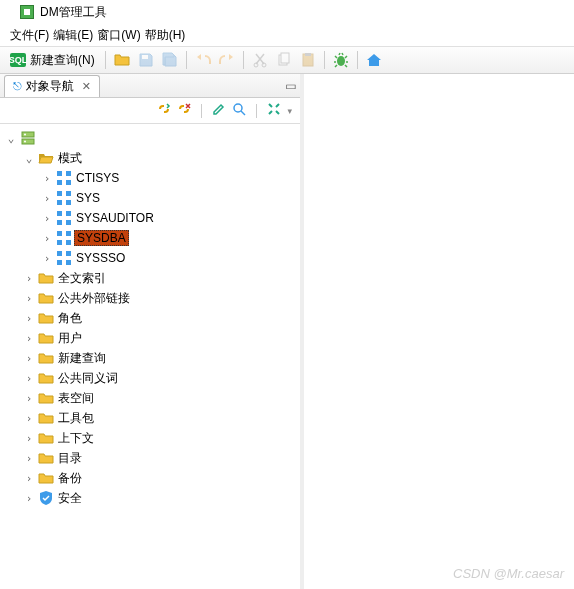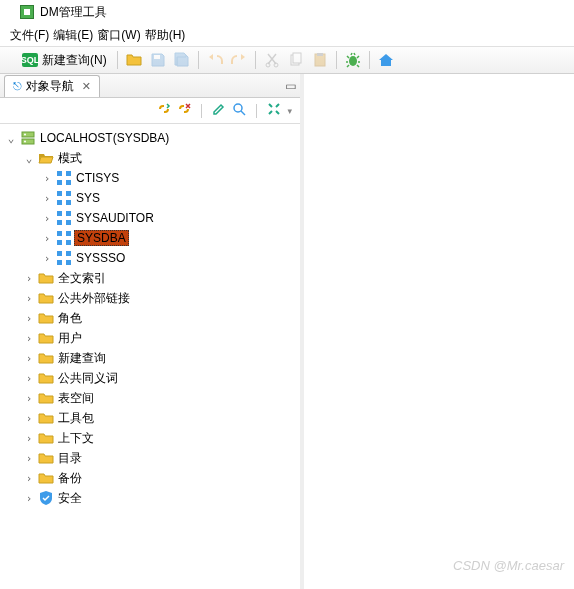--- a/index.html
+++ b/index.html
@@ -2,21 +2,21 @@
 <html><head>
 <meta charset="utf-8">
 <style>
 * { box-sizing: border-box; margin: 0; padding: 0; font-family: "Microsoft YaHei", sans-serif; font-size: 12px; }
 body { background: #fff; width: 574px; height: 589px; overflow: hidden; position: relative; }
 .title-bar { display: flex; align-items: center; padding: 4px 20px; height: 24px; }
 .title-bar .app-icon { width: 14px; height: 14px; background: #4caf50; border: 1px solid #2e7d32; margin-right: 6px; display: flex; align-items: center; justify-content: center; }
 .title-bar .app-icon::after { content: ""; width: 6px; height: 6px; background: #fff; }
 .menu-bar { display: flex; gap: 4px; padding: 2px 10px; height: 22px; align-items: center; }
 .menu-bar span { cursor: default; }
-.toolbar { display: flex; align-items: center; gap: 4px; padding: 3px 18px; background: linear-gradient(#fdfdfd,#f0f0f0); border-top: 1px solid #e0e0e0; border-bottom: 1px solid #d0d0d0; height: 28px; }
+.toolbar { display: flex; align-items: center; gap: 4px; padding: 3px 6px; background: linear-gradient(#fdfdfd,#f0f0f0); border-top: 1px solid #e0e0e0; border-bottom: 1px solid #d0d0d0; height: 28px; }
 .toolbar .sep { width: 1px; height: 18px; background: #ccc; margin: 0 2px; }
 .tb-btn { display: flex; align-items: center; justify-content: center; width: 20px; height: 20px; }
 .tb-btn svg { width: 16px; height: 16px; }
 .new-query { display: flex; align-items: center; gap: 4px; padding: 0 4px; }
 .sql-icon { width: 16px; height: 14px; background: #1fa34a; color: #fff; font-size: 9px; font-weight: bold; display: flex; align-items: center; justify-content: center; border-radius: 2px; }
 .content { display: flex; height: calc(589px - 24px - 22px - 28px); }
 .sidebar { width: 304px; border-right: 4px solid #eee; display: flex; flex-direction: column; }
 .panel-tab-bar { background: linear-gradient(#fafafa,#eee); border-bottom: 1px solid #ccc; height: 24px; display: flex; align-items: center; padding-left: 4px; }
 .panel-tab { background: #fff; border: 1px solid #bbb; border-bottom: none; padding: 2px 8px; display: flex; align-items: center; gap: 4px; font-size: 12px; border-radius: 3px 3px 0 0; }
 .panel-tab .nav-icon { color: #0d7fd6; font-size: 11px; }
@@ -34,21 +34,21 @@
 .node .tw { width: 14px; text-align: center; color: #666; font-size: 11px; cursor: default; user-select: none; font-family: monospace; }
 .node .ic { width: 16px; height: 16px; display: flex; align-items: center; justify-content: center; }
 .node .lbl { padding: 0 2px; }
 .node .lbl.sel { border: 1px dotted #333; background: #c2410c; }
 .indent-1 { padding-left: 2px; }
 .indent-2 { padding-left: 20px; }
 .indent-3 { padding-left: 38px; }
 .folder-closed { fill: #f4c23c; stroke: #caa020; }
 .folder-open { fill: #f4c23c; stroke: #caa020; }
 .main { flex: 1; background: #fff; }
-.watermark { position: absolute; bottom: 16px; right: 10px; color: #cfcfcf; font-size: 13px; font-style: italic; }
+.watermark { position: absolute; bottom: 8px; right: 10px; color: #cfcfcf; font-size: 13px; font-style: italic; }
 .disabled svg { opacity: 0.35; }
 </style>
 </head>
 <body>
 
 <div class="title-bar">
   <span class="app-icon"></span>
   <span>DM管理工具</span>
 </div>
 
@@ -176,21 +176,20 @@
             <div class="node indent-1">
     <span class="tw">⌄</span>
     <span class="ic">
                 <svg viewBox="0 0 16 16" width="16" height="16">
                   <rect x="2" y="2" width="12" height="5" fill="#9ccc65" stroke="#689f38"></rect>
                   <rect x="2" y="9" width="12" height="5" fill="#9ccc65" stroke="#689f38"></rect>
                   <circle cx="5" cy="4.5" r="1" fill="#fff"></circle>
                   <circle cx="5" cy="11.5" r="1" fill="#fff"></circle>
                 </svg>
               </span>
-    <span class="lbl">LOCALHOST(SYSDBA)</span>
   </div>
           </li>
           <li>
             <div class="node indent-2">
     <span class="tw">⌄</span>
     <span class="ic">
                 <svg viewBox="0 0 16 16" width="16" height="16">
                   <path d="M1 4h5l1 2h8v1H3l-2 6z" fill="#caa020"></path>
                   <path d="M3 7h12l-2 6H1z" class="folder-open"></path>
                 </svg>

